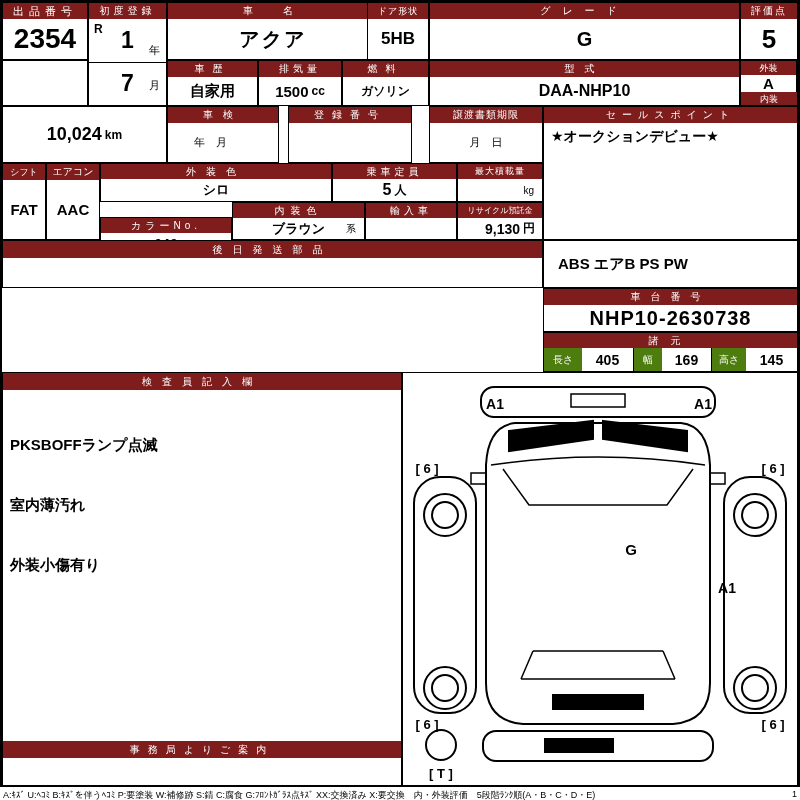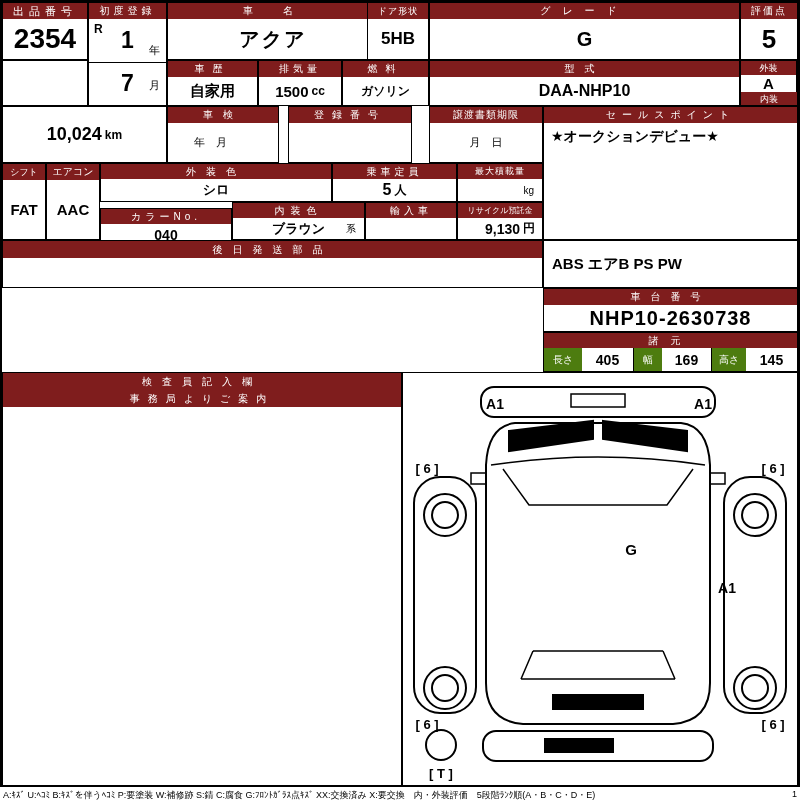--- a/index.html
+++ b/index.html
@@ -154,21 +154,21 @@
       <span style="font-size:16px">5</span>
       <span class="unit">人</span>
     </div>
   </div>
 
   <div class="cell" style="left:457px;top:163px;width:86px;height:39px">
     <div class="hdr" style="height:15px;flex:0 0 15px;font-size:9px;letter-spacing:1px">最大積載量</div>
     <div class="val" style="justify-content:flex-end;padding-right:8px;font-size:10px;font-weight:normal">kg</div>
   </div>
 
-  <div class="cell" style="left:100px;top:208px;width:132px;height:38px">
+  <div class="cell" style="left:100px;top:217px;width:132px;height:38px">
     <div class="hdr" style="height:15px;flex:0 0 15px;letter-spacing:4px">カラーNo.</div>
     <div class="val" style="font-size:14px">040</div>
   </div>
 
   <div class="cell" style="left:365px;top:202px;width:92px;height:38px">
     <div class="hdr" style="height:15px;flex:0 0 15px;letter-spacing:4px">輸入車</div>
     <div class="val"></div>
   </div>
 
   <div class="cell" style="left:232px;top:202px;width:133px;height:38px">
@@ -186,21 +186,21 @@
       <span class="unit">円</span>
     </div>
   </div>
 
   <div class="cell" style="left:2px;top:240px;width:541px;height:48px">
     <div class="hdr" style="height:17px;flex:0 0 17px;letter-spacing:10px">後日発送部品</div>
     <div class="val"></div>
   </div>
 
   <div class="cell" style="left:543px;top:240px;width:255px;height:48px">
-    <div class="val" style="justify-content:flex-start;padding-left:8px;font-size:15px">ABS エアB PS PW</div>
+    <div class="val" style="justify-content:flex-start;padding-left:14px;font-size:15px">ABS エアB PS PW</div>
   </div>
 
 
   <div class="cell" style="left:543px;top:288px;width:255px;height:44px">
     <div class="hdr" style="letter-spacing:10px">車台番号</div>
     <div class="val" style="font-size:20px;letter-spacing:1px">NHP10-2630738</div>
   </div>
 
   <div class="cell" style="left:543px;top:332px;width:255px;height:40px">
     <div class="hdr" style="height:15px;flex:0 0 15px;letter-spacing:12px">諸元</div>
@@ -209,20 +209,25 @@
       <div class="spec-val" style="width:52px">405</div>
       <div class="mini-hdr" style="width:28px">幅</div>
       <div class="spec-val" style="width:50px">169</div>
       <div class="mini-hdr" style="width:34px">高さ</div>
       <div class="spec-val" style="flex:1;border-right:none">145</div>
     </div>
   </div>
 
   <div class="cell" style="left:2px;top:372px;width:400px;height:414px">
     <div class="hdr" style="height:17px;flex:0 0 17px;letter-spacing:10px">検査員記入欄</div>
+    <div class="comments">
+      <div>PKSBOFFランプ点滅</div>
+      <div>室内薄汚れ</div>
+      <div>外装小傷有り</div>
+    </div>
     <div class="hdr" style="height:17px;flex:0 0 17px;letter-spacing:8px">事務局よりご案内</div>
     <div style="flex:0 0 27px"></div>
   </div>
 
   <div class="cell" style="left:402px;top:372px;width:396px;height:414px">
     <svg viewBox="0 0 394 412" width="394" height="412">
       <g fill="none" stroke="#000" stroke-width="2">
 
         <rect x="78" y="14" width="234" height="30" rx="13"></rect>
         <rect x="168" y="21" width="54" height="13" stroke-width="1.5"></rect>

